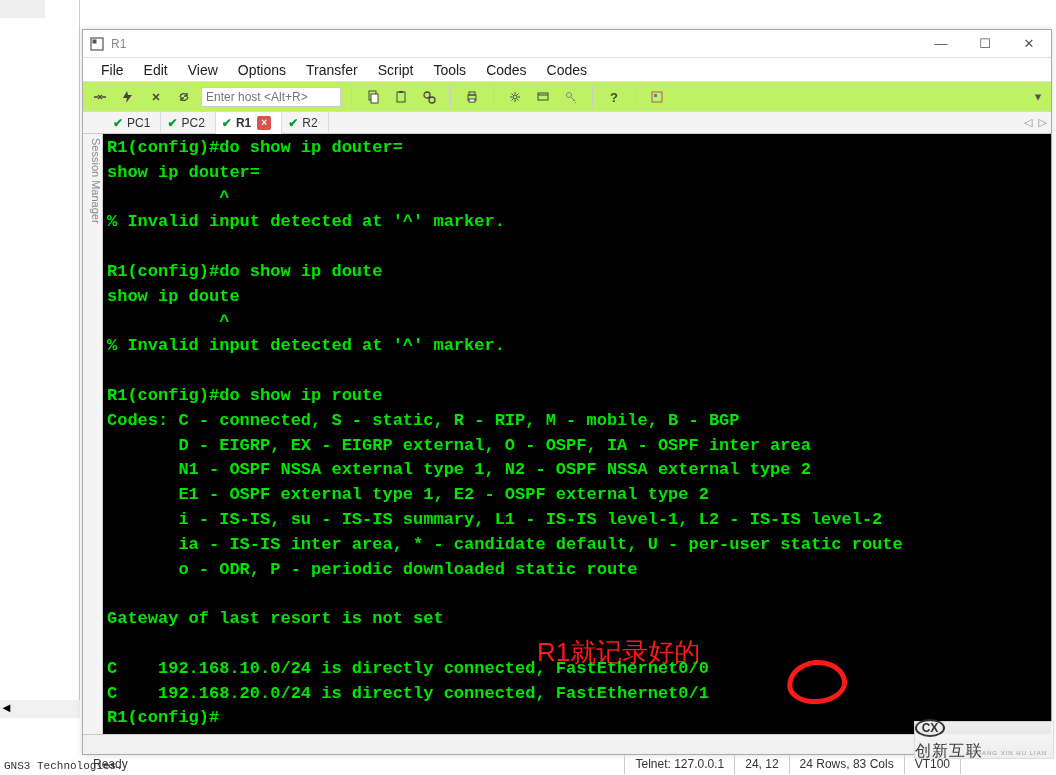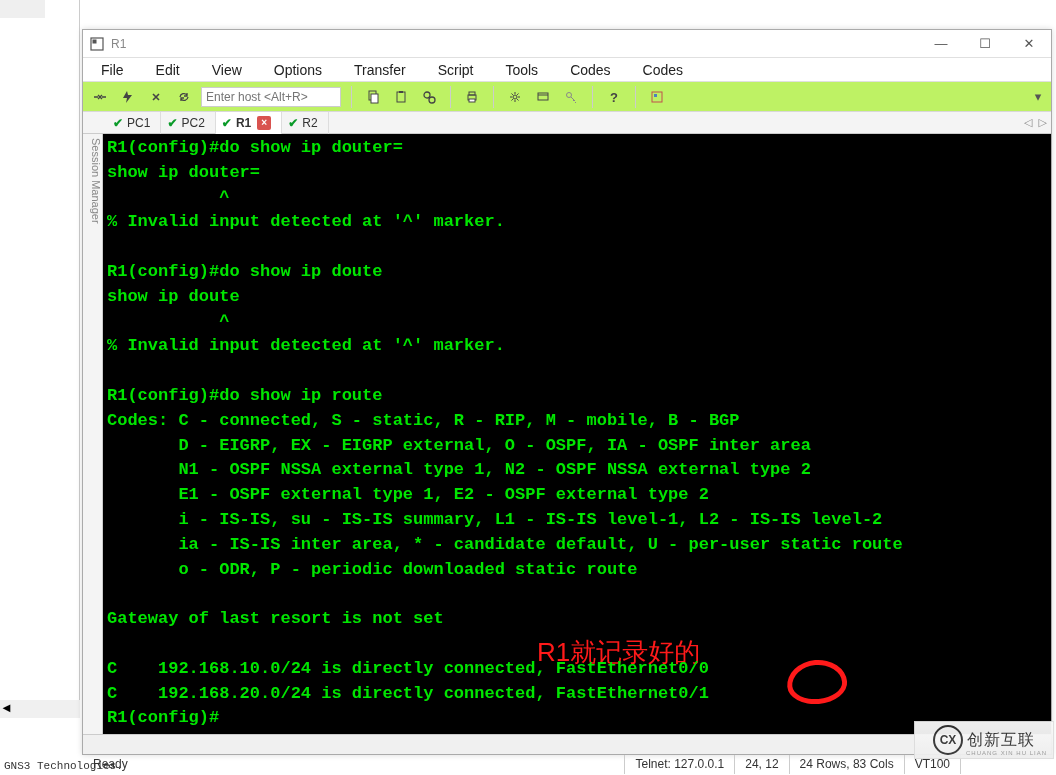--- a/index.html
+++ b/index.html
@@ -27,21 +27,21 @@
   .titlebar {
     height: 28px; display: flex; align-items: center;
     background: #fff; border-bottom: 1px solid #e0e0e0;
     padding-left: 6px;
     color: #888;
   }
   .titlebar .icon { width: 16px; height: 16px; margin-right: 6px; display:inline-flex; align-items:center; justify-content:center;}
   .titlebar .title { flex: 1; font-size: 12px; }
   .win-btn { width: 44px; height: 28px; display:flex; align-items:center; justify-content:center; color:#555;}
   .menubar {
-    height: 24px; display: flex; align-items: center; gap: 12px;
+    height: 24px; display: flex; align-items: center; gap: 0;
     padding: 0 8px;
     border-bottom: 1px solid #e0e0e0;
   }
   .menubar .mi { padding: 4px 10px; font-size: 14px; color:#222;}
   .toolbar {
     height: 30px; display: flex; align-items: center; gap: 6px;
     padding: 0 6px;
     border-bottom: 1px solid #d8d8d8;
     background:#bef264;
   }
@@ -120,23 +120,24 @@
   .footer {
     position:absolute; left:4px; bottom:2px;
     font-family:"Courier New",monospace; font-size:11px; color:#333;
     line-height: 13px;
   }
   .watermark {
     position:absolute; right:2px; bottom:16px;
     width:140px; height:38px;
     background: linear-gradient(#fafafa,#eee);
     border:1px solid #ddd;
-    display:flex; align-items:center; justify-content:center;
+    display:flex; justify-content:center;
     gap:4px;
     opacity:0.95;
+    flex-direction:column;
   }
   .watermark .logo {
     width:30px;height:30px;border:2px solid #333;border-radius:50%;
     display:flex;align-items:center;justify-content:center;font-weight:bold;font-size:12px;color:#333;
   }
   .watermark .txt { font-size:16px; font-weight:500; color:#333; letter-spacing:1px;}
   .watermark .sub { position:absolute; bottom:2px; right:6px; font-size:6px; color:#999; letter-spacing:1px;}
 </style>
 </head>
 <body>

